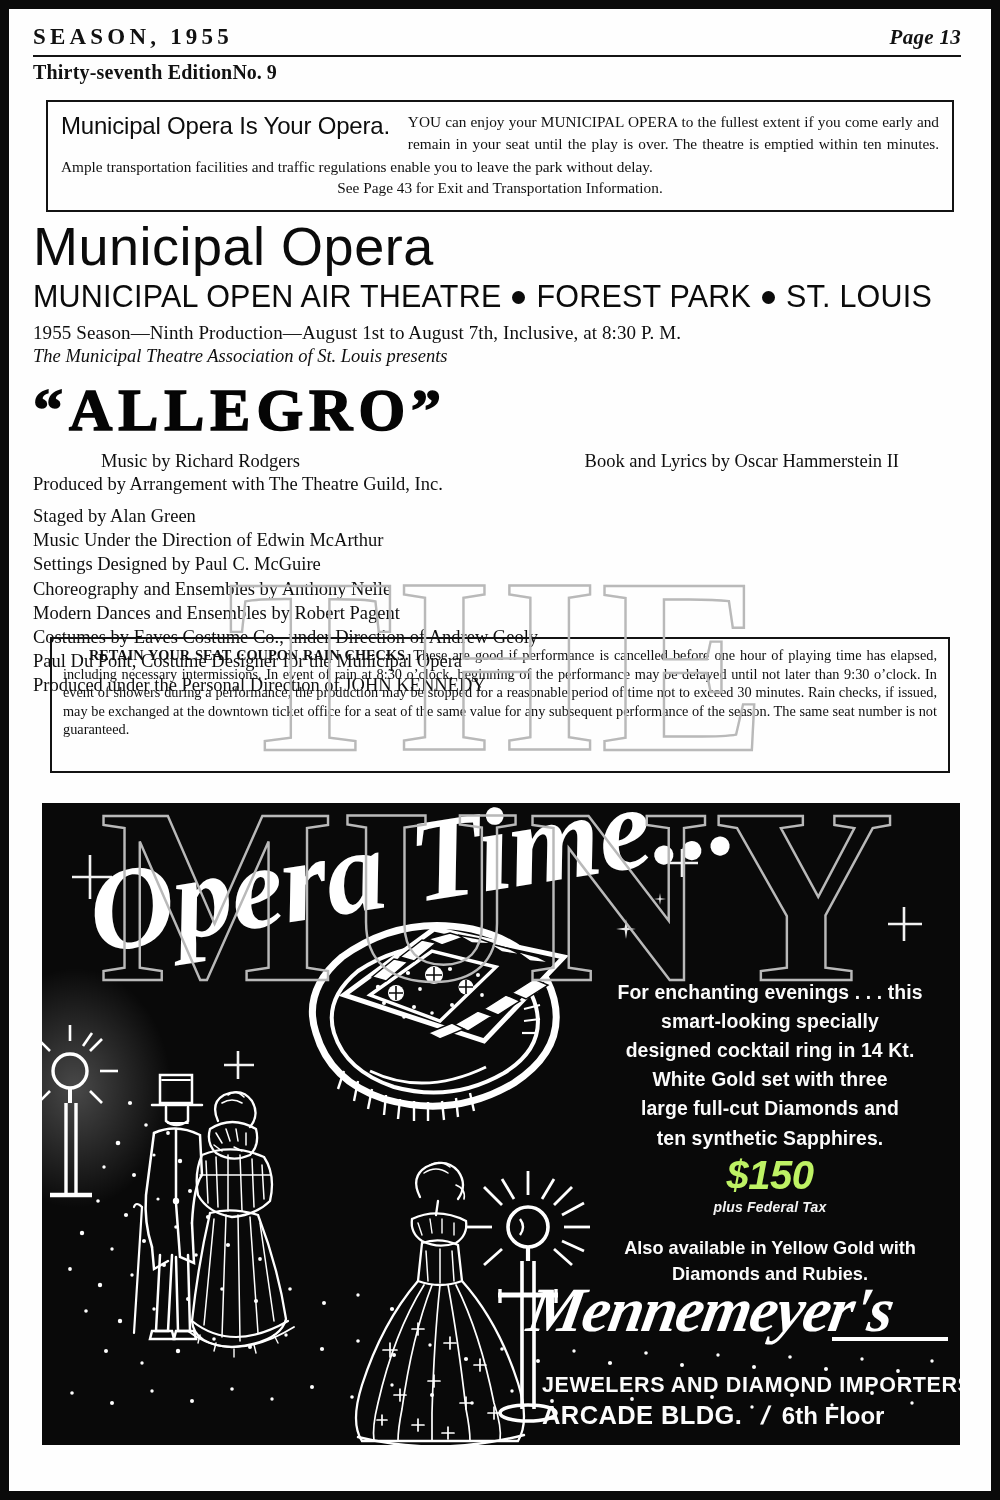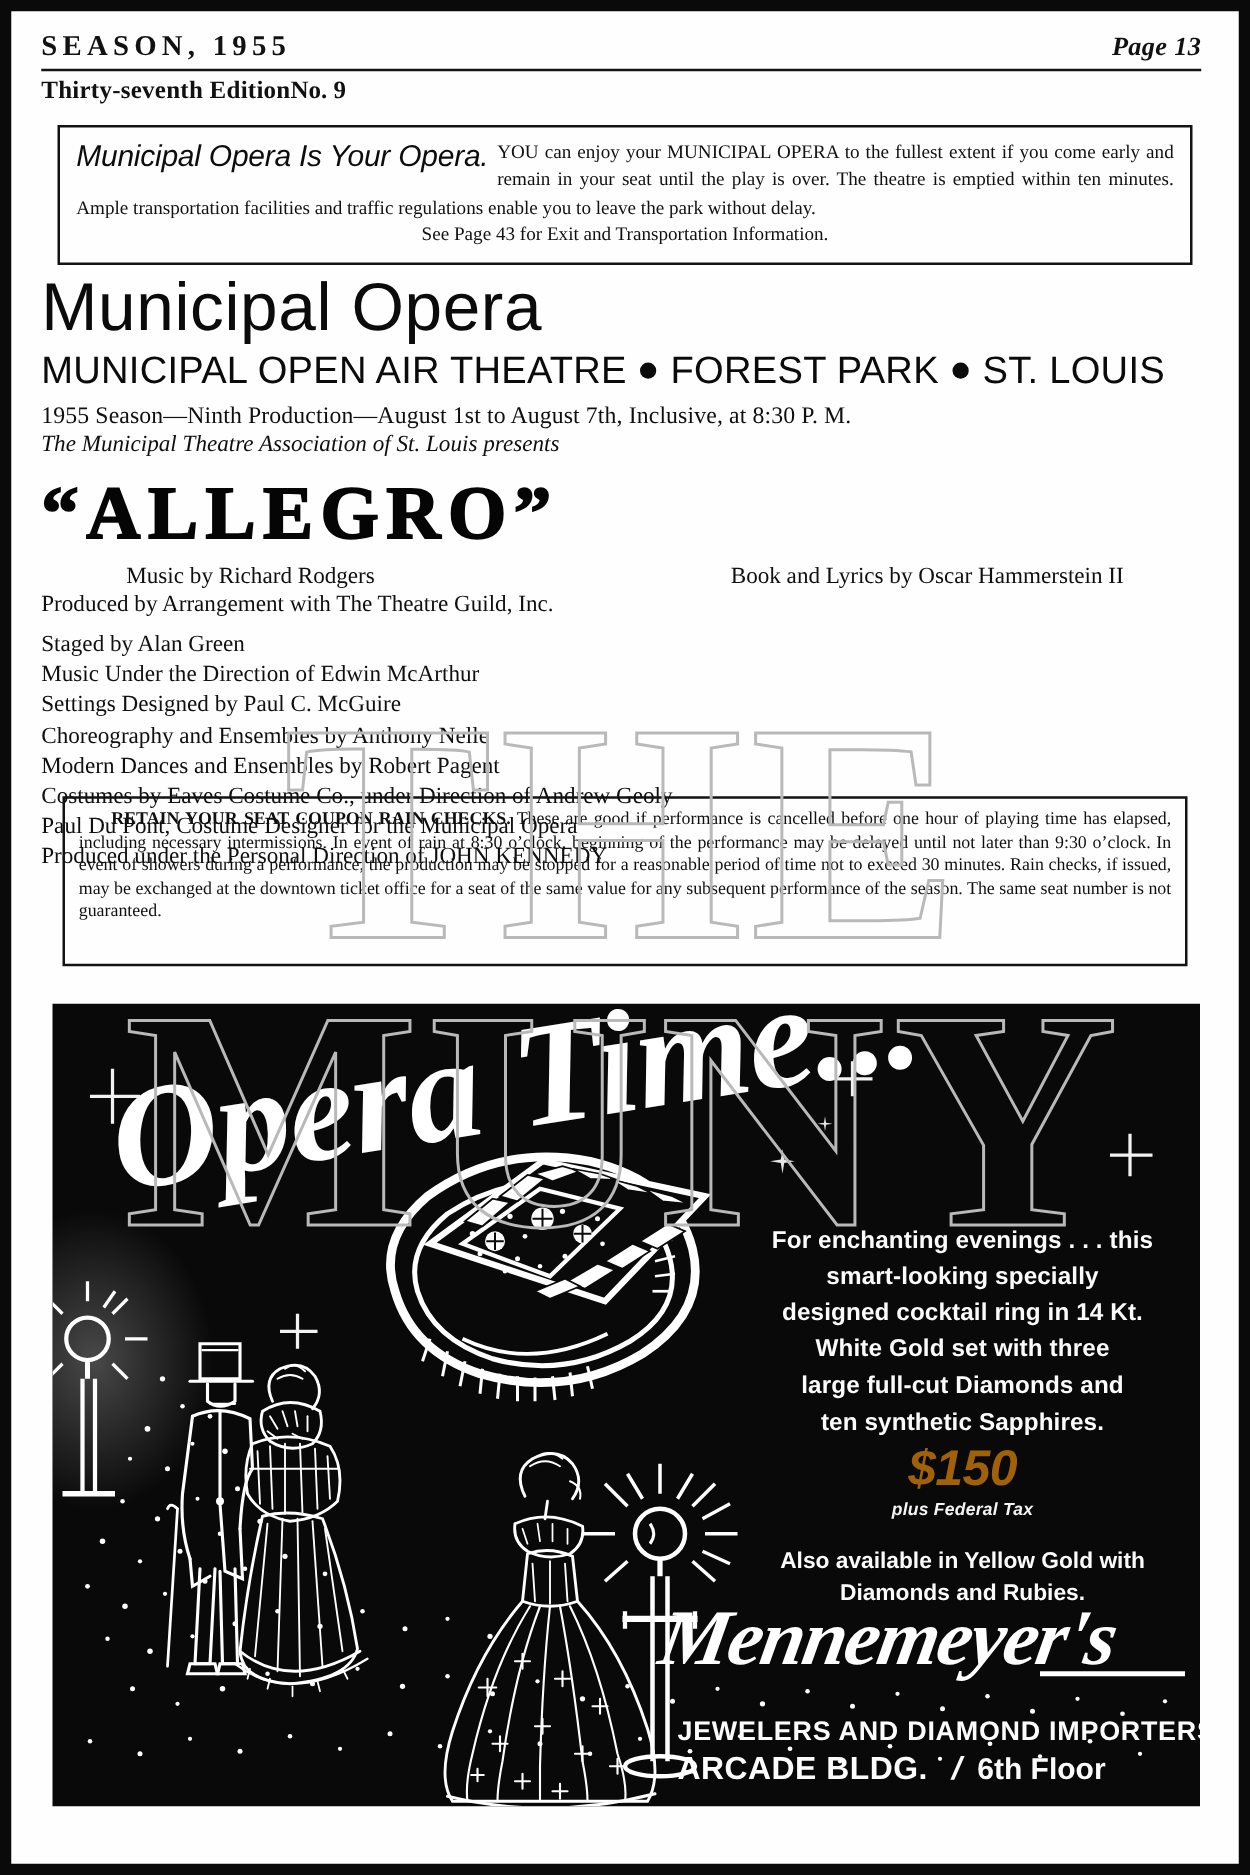--- a/index.html
+++ b/index.html
@@ -104,25 +104,24 @@
     height: 112px;
     padding: 9px 13px 6px 13px;
   }
   .notice-lead {
     font-family: "Liberation Sans", sans-serif;
     font-size: 24px;
     font-weight: 400;
     color: #0d0d0d;
     letter-spacing: -0.2px;
     float: left;
-    margin-right: 7px;
+    margin-right: 18px;
     line-height: 1.05;
     position: relative;
     top: 2px;
-    font-style: italic;
   }
   .notice-body {
     font-family: "Liberation Serif", serif;
     font-size: 15.3px;
     line-height: 1.47;
     color: #101010;
     text-align: justify;
     text-justify: inter-word;
   }
   .notice-center {
@@ -309,21 +308,21 @@
     top: 352px;
     width: 352px;
     text-align: center;
     z-index: 6;
   }
   .price-amt {
     font-family: "Liberation Sans", sans-serif;
     font-style: italic;
     font-weight: 700;
     font-size: 40px;
-    color: #a16207;
+    color: #bef264;
     line-height: 1;
     letter-spacing: -0.5px;
   }
   .price-tax {
     font-family: "Liberation Sans", sans-serif;
     font-style: italic;
     font-weight: 700;
     font-size: 14px;
     color: #f4f4f4;
     margin-top: 4px;

